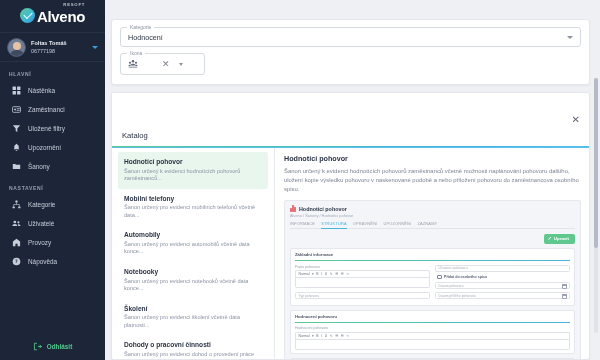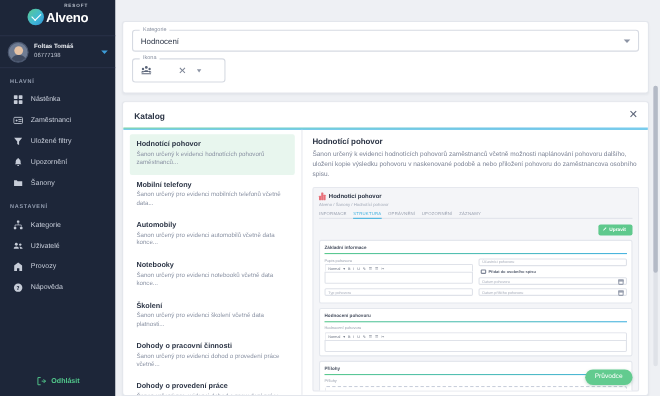--- a/index.html
+++ b/index.html
@@ -31,21 +31,21 @@
     position: relative; margin-bottom: 1px;
   }
   .logo-mark::after {
     content: "";
     position: absolute; left: 4px; top: 3.5px;
     width: 7px; height: 4px;
     border-left: 1.6px solid #fff; border-bottom: 1.6px solid #fff;
     transform: rotate(-45deg);
   }
   .logo-text {
-    color: #fff; font-size: 12px; font-weight: 700; letter-spacing: -0.3px;
+    color: #fff; font-size: 15px; font-weight: 700; letter-spacing: -0.3px;
     line-height: 15px;
   }
   .logo-sub {
     position: absolute; right: 0px; top: -6px;
     color: #b9c0cc; font-size: 4.2px; font-weight: 700; letter-spacing: 0.8px;
   }
 
   .user-row {
     display: flex; align-items: center; gap: 5px;
     padding: 5px 7px 5px 7px;
@@ -140,21 +140,21 @@
   }
 
   
   .katalog { display: flex; flex-direction: column; height: 268px; overflow: hidden; }
   .katalog-head {
     display: flex; align-items: center; justify-content: space-between;
     padding: 7px 9px 7px 10px;
     border-bottom: 1.4px solid #59c0e8;
     background: linear-gradient(90deg,#5bc98f 0%,#4cc3bd 30%,#49b4e0 75%,#55bfe9 100%) bottom/100% 1.4px no-repeat, #fff;
   }
-  .katalog-title { font-size: 7.6px; font-weight: 700; color: #2b3445; }
+  .katalog-title { font-size: 7.6px; font-weight: 400; color: #2b3445; margin-top: 31px; }
   .close-x { color: #5d6679; font-size: 10px; line-height: 10px; cursor: pointer; }
 
   .katalog-body { display: flex; flex: 1; min-height: 0; }
 
   .cat-list {
     width: 163px; flex: 0 0 163px;
     border-right: 1px solid #e8eaef;
     padding: 4px 6px 0 6px;
     overflow: hidden;
   }

